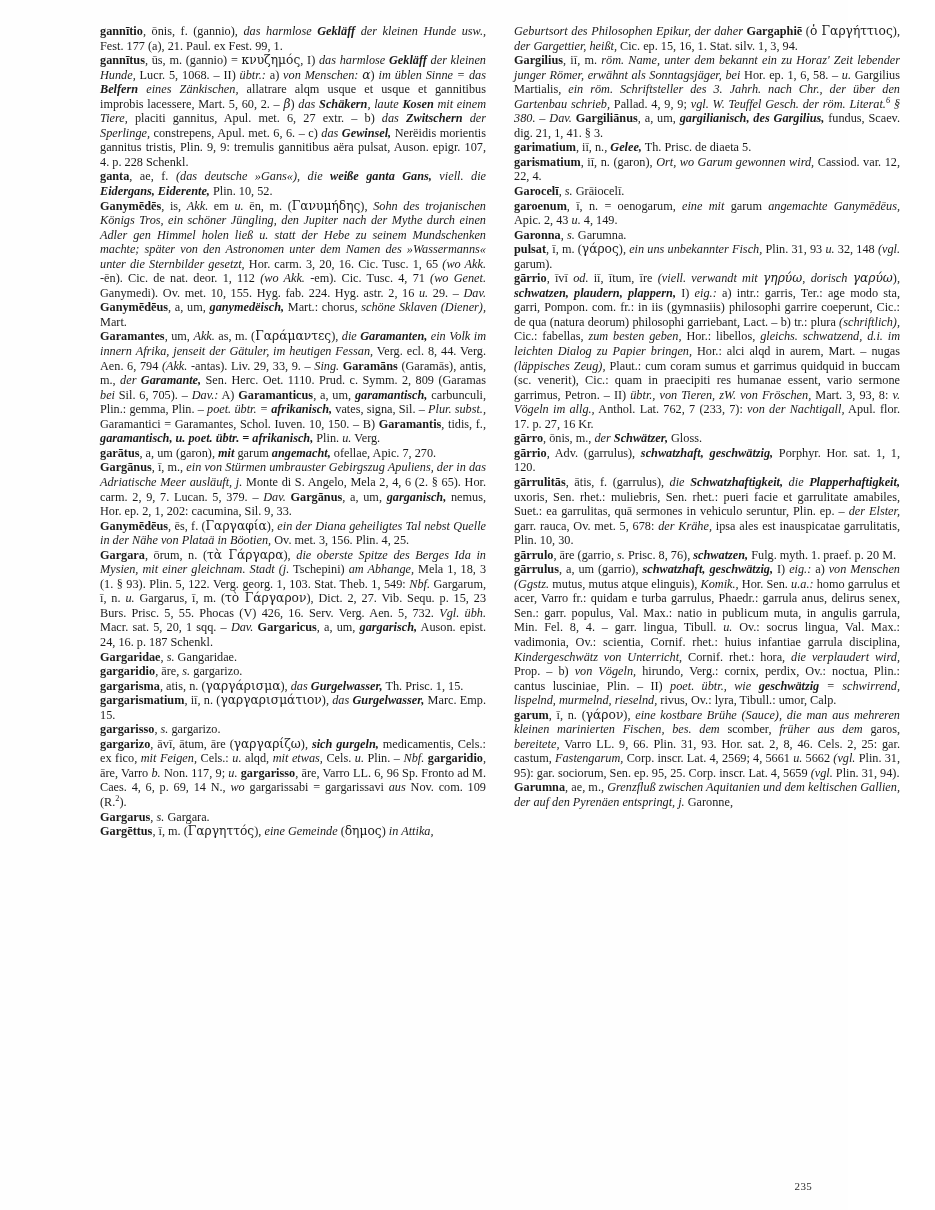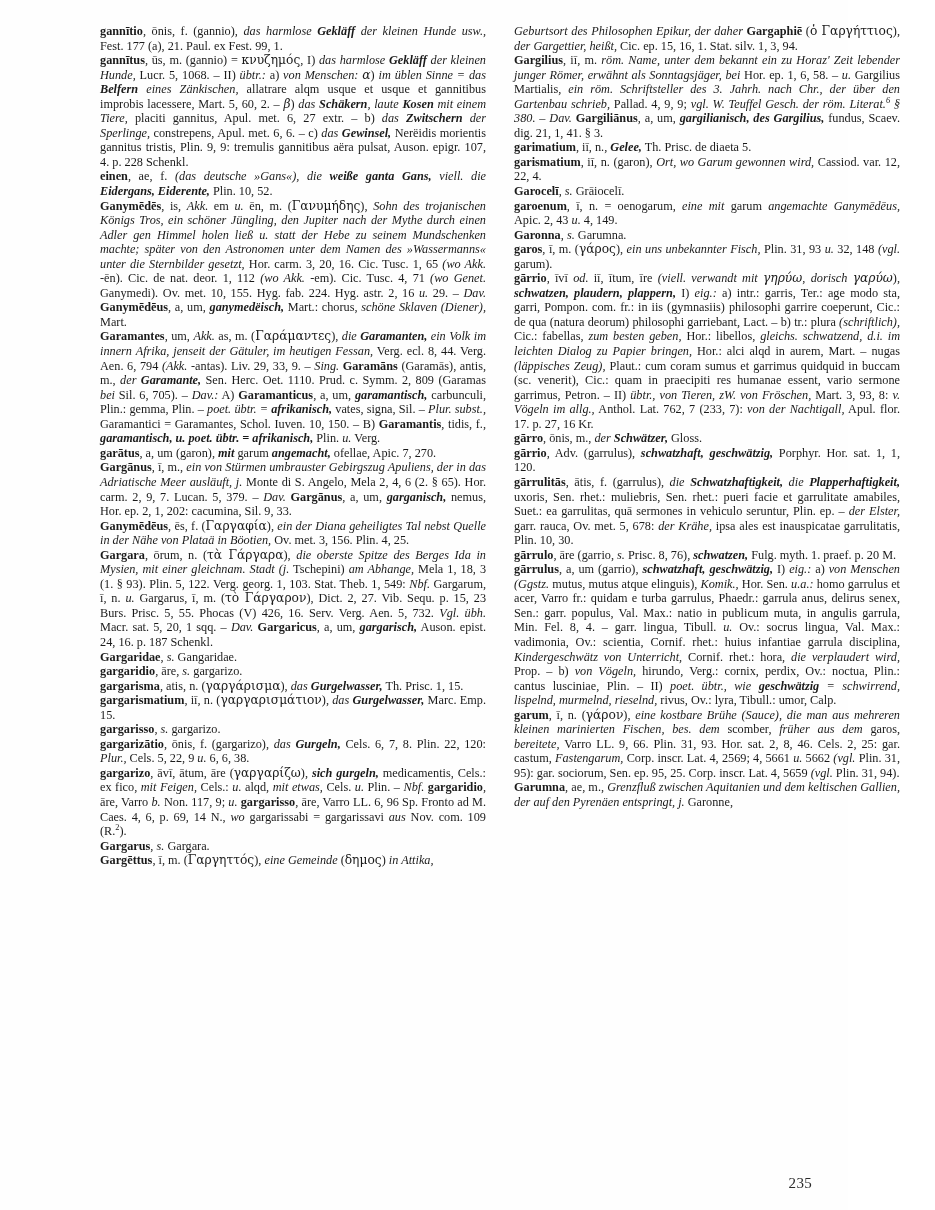--- a/index.html
+++ b/index.html
@@ -64,59 +64,58 @@
   }
   sup {
     font-size: 0.68em;
     vertical-align: super;
     line-height: 0;
   }
   .folio {
     position: absolute;
     right: 36px;
     bottom: 18px;
-    font-size: 15px;
+    font-size: 11px;
     color: #2a2a2a;
     letter-spacing: 0.3px;
   }
 </style>
 </head>
 <body>
 
 <div class="page">
   <div class="columns">
     <div class="col" id="col-left">
         <p class="entry"><b>gannītio</b>, ōnis, f. (gannio), <i>das harmlose <b>Gekläff</b> der kleinen Hunde usw.,</i> Fest. 177 (a), 21. Paul. ex Fest. 99, 1.</p>
         <p class="entry"><b>gannītus</b>, ūs, m. (gannio) = <span class="gr">κνυζημός</span>, I) <i>das harmlose <b>Gekläff</b> der kleinen Hunde,</i> Lucr. 5, 1068. – II) <i>übtr.:</i> a) <i>von Menschen:</i> <span class="gri">α</span>) <i>im üblen Sinne = das <b>Belfern</b> eines Zänkischen,</i> allatrare alqm usque et usque et gannitibus improbis lacessere, Mart. 5, 60, 2. – <span class="gri">β</span>) <i>das <b>Schäkern</b>, laute <b>Kosen</b> mit einem Tiere,</i> placiti gannitus, Apul. met. 6, 27 extr. – b) <i>das <b>Zwitschern</b> der Sperlinge,</i> constrepens, Apul. met. 6, 6. – c) <i>das <b>Gewinsel,</b></i> Nerëidis morientis gannitus tristis, Plin. 9, 9: tremulis gannitibus aëra pulsat, Auson. epigr. 107, 4. p. 228 Schenkl.</p>
-        <p class="entry"><b>einen</b>, ae, f. <i>(das deutsche »Gans«), die <b>weiße ganta Gans,</b> viell. die <b>Eidergans, Eiderente,</b></i> Plin. 10, 52.</p>
+        <p class="entry"><b>ganta</b>, ae, f. <i>(das deutsche »Gans«), die <b>weiße ganta Gans,</b> viell. die <b>Eidergans, Eiderente,</b></i> Plin. 10, 52.</p>
         <p class="entry"><b>Ganymēdēs</b>, is, <i>Akk.</i> em <i>u.</i> ēn, m. (<span class="gr">Γανυμήδης</span>), <i>Sohn des trojanischen Königs Tros, ein schöner Jüngling, den Jupiter nach der Mythe durch einen Adler gen Himmel holen ließ u. statt der Hebe zu seinem Mundschenken machte; später von den Astronomen unter dem Namen des »Wassermanns« unter die Sternbilder gesetzt,</i> Hor. carm. 3, 20, 16. Cic. Tusc. 1, 65 <i>(wo Akk.</i> -ēn). Cic. de nat. deor. 1, 112 <i>(wo Akk.</i> -em). Cic. Tusc. 4, 71 <i>(wo Genet.</i> Ganymedi). Ov. met. 10, 155. Hyg. fab. 224. Hyg. astr. 2, 16 <i>u.</i> 29. – <i>Dav.</i> <b>Ganymēdēus</b>, a, um, <b><i>ganymedëisch,</i></b> Mart.: chorus, <i>schöne Sklaven (Diener),</i> Mart.</p>
         <p class="entry"><b>Garamantes</b>, um, <i>Akk.</i> as, m. (<span class="gr">Γαράμαντες</span>), <i>die <b>Garamanten,</b> ein Volk im innern Afrika, jenseit der Gätuler, im heutigen Fessan,</i> Verg. ecl. 8, 44. Verg. Aen. 6, 794 <i>(Akk.</i> -antas). Liv. 29, 33, 9. – <i>Sing.</i> <b>Garamāns</b> (Garamās), antis, m., <i>der <b>Garamante,</b></i> Sen. Herc. Oet. 1110. Prud. c. Symm. 2, 809 (Garamas <i>bei</i> Sil. 6, 705). – <i>Dav.:</i> A) <b>Garamanticus</b>, a, um, <b><i>garamantisch,</i></b> carbunculi, Plin.: gemma, Plin. – <i>poet. übtr. = <b>afrikanisch,</b></i> vates, signa, Sil. – <i>Plur. subst.,</i> Garamantici = Garamantes, Schol. Iuven. 10, 150. – B) <b>Garamantis</b>, tidis, f., <b><i>garamantisch, u. poet. übtr. = afrikanisch,</i></b> Plin. <i>u.</i> Verg.</p>
         <p class="entry"><b>garātus</b>, a, um (garon), <i><b>mit</b></i> garum <b><i>angemacht,</i></b> ofellae, Apic. 7, 270.</p>
         <p class="entry"><b>Gargānus</b>, ī, m., <i>ein von Stürmen umbrauster Gebirgszug Apuliens, der in das Adriatische Meer ausläuft, j.</i> Monte di S. Angelo, Mela 2, 4, 6 (2. § 65). Hor. carm. 2, 9, 7. Lucan. 5, 379. – <i>Dav.</i> <b>Gargānus</b>, a, um, <b><i>garganisch,</i></b> nemus, Hor. ep. 2, 1, 202: cacumina, Sil. 9, 33.</p>
         <p class="entry"><b>Ganymēdēus</b>, ēs, f. (<span class="gr">Γαργαφία</span>), <i>ein der Diana geheiligtes Tal nebst Quelle in der Nähe von Plataä in Böotien,</i> Ov. met. 3, 156. Plin. 4, 25.</p>
         <p class="entry"><b>Gargara</b>, ōrum, n. (<span class="gr">τὰ Γάργαρα</span>), <i>die oberste Spitze des Berges Ida in Mysien, mit einer gleichnam. Stadt (j.</i> Tschepini) <i>am Abhange,</i> Mela 1, 18, 3 (1. § 93). Plin. 5, 122. Verg. georg. 1, 103. Stat. Theb. 1, 549: <i>Nbf.</i> Gargarum, ī, n. <i>u.</i> Gargarus, ī, m. (<span class="gr">τὸ Γάργαρον</span>), Dict. 2, 27. Vib. Sequ. p. 15, 23 Burs. Prisc. 5, 55. Phocas (V) 426, 16. Serv. Verg. Aen. 5, 732. <i>Vgl. übh.</i> Macr. sat. 5, 20, 1 sqq. – <i>Dav.</i> <b>Gargaricus</b>, a, um, <b><i>gargarisch,</i></b> Auson. epist. 24, 16. p. 187 Schenkl.</p>
         <p class="entry"><b>Gargaridae</b>, <i>s.</i> Gangaridae.</p>
         <p class="entry"><b>gargaridio</b>, āre, <i>s.</i> gargarizo.</p>
         <p class="entry"><b>gargarisma</b>, atis, n. (<span class="gr">γαργάρισμα</span>), <i>das <b>Gurgelwasser,</b></i> Th. Prisc. 1, 15.</p>
         <p class="entry"><b>gargarismatium</b>, iī, n. (<span class="gr">γαργαρισμάτιον</span>), <i>das <b>Gurgelwasser,</b></i> Marc. Emp. 15.</p>
         <p class="entry"><b>gargarisso</b>, <i>s.</i> gargarizo.</p>
-        <p class="entry"><b>gargarizātio</b>, ōnis, f. (gargarizo), <i>das <b>Gurgeln,</b></i> Cels. 6, 7, 8. Plin. 22, 120: <i>Plur.,</i> Cels. 5, 22, 9 <i>u.</i> 6, 6, 38.</p>
         <p class="entry"><b>gargarizo</b>, āvī, ātum, āre (<span class="gr">γαργαρίζω</span>), <b><i>sich gurgeln,</i></b> medicamentis, Cels.: ex fico, <i>mit Feigen,</i> Cels.: <i>u.</i> alqd, <i>mit etwas,</i> Cels. <i>u.</i> Plin. – <i>Nbf.</i> <b>gargaridio</b>, āre, Varro <i>b.</i> Non. 117, 9; <i>u.</i> <b>gargarisso</b>, āre, Varro LL. 6, 96 Sp. Fronto ad M. Caes. 4, 6, p. 69, 14 N., <i>wo</i> gargarissabi = gargarissavi <i>aus</i> Nov. com. 109 (R.<sup>2</sup>).</p>
         <p class="entry"><b>Gargarus</b>, <i>s.</i> Gargara.</p>
         <p class="entry"><b>Gargēttus</b>, ī, m. (<span class="gr">Γαργηττός</span>), <i>eine Gemeinde</i> (<span class="gr">δημος</span>) <i>in Attika,</i></p>
       </div>
     <div class="col" id="col-right">
         <p class="entry"><i>Geburtsort des Philosophen Epikur, der daher</i> <b>Gargaphiē</b> (<span class="gr">ὁ Γαργήττιος</span>), <i>der Gargettier, heißt,</i> Cic. ep. 15, 16, 1. Stat. silv. 1, 3, 94.</p>
         <p class="entry"><b>Gargilius</b>, iī, m. <i>röm. Name, unter dem bekannt ein zu Horaz' Zeit lebender junger Römer, erwähnt als Sonntagsjäger, bei</i> Hor. ep. 1, 6, 58. – <i>u.</i> Gargilius Martialis, <i>ein röm. Schriftsteller des 3. Jahrh. nach Chr., der über den Gartenbau schrieb,</i> Pallad. 4, 9, 9; <i>vgl. W. Teuffel Gesch. der röm. Literat.<sup>6</sup> § 380.</i> – <i>Dav.</i> <b>Gargiliānus</b>, a, um, <b><i>gargilianisch, des Gargilius,</i></b> fundus, Scaev. dig. 21, 1, 41. § 3.</p>
         <p class="entry"><b>garimatium</b>, iī, n., <b><i>Gelee,</i></b> Th. Prisc. de diaeta 5.</p>
         <p class="entry"><b>garismatium</b>, iī, n. (garon), <i>Ort, wo Garum gewonnen wird,</i> Cassiod. var. 12, 22, 4.</p>
         <p class="entry"><b>Garocelī</b>, <i>s.</i> Grāiocelī.</p>
         <p class="entry"><b>garoenum</b>, ī, n. = oenogarum, <i>eine mit</i> garum <i>angemachte Ganymēdēus,</i> Apic. 2, 43 <i>u.</i> 4, 149.</p>
         <p class="entry"><b>Garonna</b>, <i>s.</i> Garumna.</p>
-        <p class="entry"><b>garos</b>, ī, m. (<span class="gr">γάρος</span>), <i>ein uns unbekannter Fisch,</i> Plin. 31, 93 <i>u.</i> 32, 148 <i>(vgl.</i> garum).</p>
+        <p class="entry"><b>pulsat</b>, ī, m. (<span class="gr">γάρος</span>), <i>ein uns unbekannter Fisch,</i> Plin. 31, 93 <i>u.</i> 32, 148 <i>(vgl.</i> garum).</p>
         <p class="entry"><b>gārrio</b>, īvī <i>od.</i> iī, ītum, īre <i>(viell. verwandt mit</i> <span class="gri">γηρύω</span>, <i>dorisch</i> <span class="gri">γαρύω</span>), <b><i>schwatzen, plaudern, plappern,</i></b> I) <i>eig.:</i> a) intr.: garris, Ter.: age modo sta, garri, Pompon. com. fr.: in iis (gymnasiis) philosophi garrire coeperunt, Cic.: de qua (natura deorum) philosophi garriebant, Lact. – b) tr.: plura <i>(schriftlich),</i> Cic.: fabellas, <i>zum besten geben,</i> Hor.: libellos, <i>gleichs. schwatzend, d.i. im leichten Dialog zu Papier bringen,</i> Hor.: alci alqd in aurem, Mart. – nugas <i>(läppisches Zeug),</i> Plaut.: cum coram sumus et garrimus quidquid in buccam (sc. venerit), Cic.: quam in praecipiti res humanae essent, vario sermone garrimus, Petron. – II) <i>übtr., von Tieren, zW. von Fröschen,</i> Mart. 3, 93, 8: <i>v. Vögeln im allg.,</i> Anthol. Lat. 762, 7 (233, 7): <i>von der Nachtigall,</i> Apul. flor. 17. p. 27, 16 Kr.</p>
         <p class="entry"><b>gārro</b>, ōnis, m., <i>der <b>Schwätzer,</b></i> Gloss.</p>
         <p class="entry"><b>gārrio</b>, Adv. (garrulus), <b><i>schwatzhaft, geschwätzig,</i></b> Porphyr. Hor. sat. 1, 1, 120.</p>
         <p class="entry"><b>gārrulitās</b>, ātis, f. (garrulus), <i>die <b>Schwatzhaftigkeit,</b> die <b>Plapperhaftigkeit,</b></i> uxoris, Sen. rhet.: muliebris, Sen. rhet.: pueri facie et garrulitate amabiles, Suet.: ea garrulitas, quā sermones in vehiculo seruntur, Plin. ep. – <i>der Elster,</i> garr. rauca, Ov. met. 5, 678: <i>der Krähe,</i> ipsa ales est inauspicatae garrulitatis, Plin. 10, 30.</p>
         <p class="entry"><b>gārrulo</b>, āre (garrio, <i>s.</i> Prisc. 8, 76), <b><i>schwatzen,</i></b> Fulg. myth. 1. praef. p. 20 M.</p>
         <p class="entry"><b>gārrulus</b>, a, um (garrio), <b><i>schwatzhaft, geschwätzig,</i></b> I) <i>eig.:</i> a) <i>von Menschen (Ggstz.</i> mutus, mutus atque elinguis), <i>Komik.,</i> Hor. Sen. <i>u.a.:</i> homo garrulus et acer, Varro fr.: quidam e turba garrulus, Phaedr.: garrula anus, delirus senex, Sen.: garr. populus, Val. Max.: natio in publicum muta, in angulis garrula, Min. Fel. 8, 4. – garr. lingua, Tibull. <i>u.</i> Ov.: socrus lingua, Val. Max.: vadimonia, Ov.: scientia, Cornif. rhet.: huius infantiae garrula disciplina, <i>Kindergeschwätz von Unterricht,</i> Cornif. rhet.: hora, <i>die verplaudert wird,</i> Prop. – b) <i>von Vögeln,</i> hirundo, Verg.: cornix, perdix, Ov.: noctua, Plin.: cantus lusciniae, Plin. – II) <i>poet. übtr., wie <b>geschwätzig</b> = schwirrend, lispelnd, murmelnd, rieselnd,</i> rivus, Ov.: lyra, Tibull.: umor, Calp.</p>
         <p class="entry"><b>garum</b>, ī, n. (<span class="gr">γάρον</span>), <i>eine kostbare Brühe (Sauce), die man aus mehreren kleinen marinierten Fischen, bes. dem</i> scomber, <i>früher aus dem</i> garos, <i>bereitete,</i> Varro LL. 9, 66. Plin. 31, 93. Hor. sat. 2, 8, 46. Cels. 2, 25: gar. castum, <i>Fastengarum,</i> Corp. inscr. Lat. 4, 2569; 4, 5661 <i>u.</i> 5662 <i>(vgl.</i> Plin. 31, 95): gar. sociorum, Sen. ep. 95, 25. Corp. inscr. Lat. 4, 5659 <i>(vgl.</i> Plin. 31, 94).</p>
         <p class="entry"><b>Garumna</b>, ae, m., <i>Grenzfluß zwischen Aquitanien und dem keltischen Gallien, der auf den Pyrenäen entspringt, j.</i> Garonne,</p>
       </div>
   </div>

